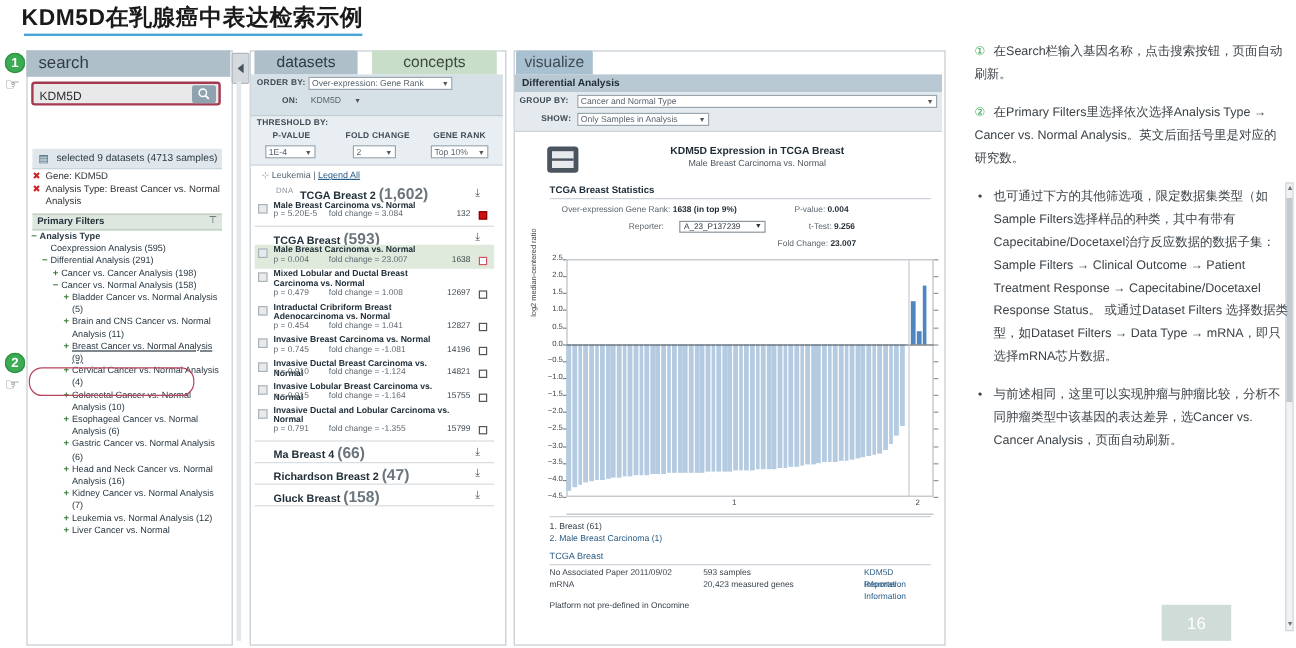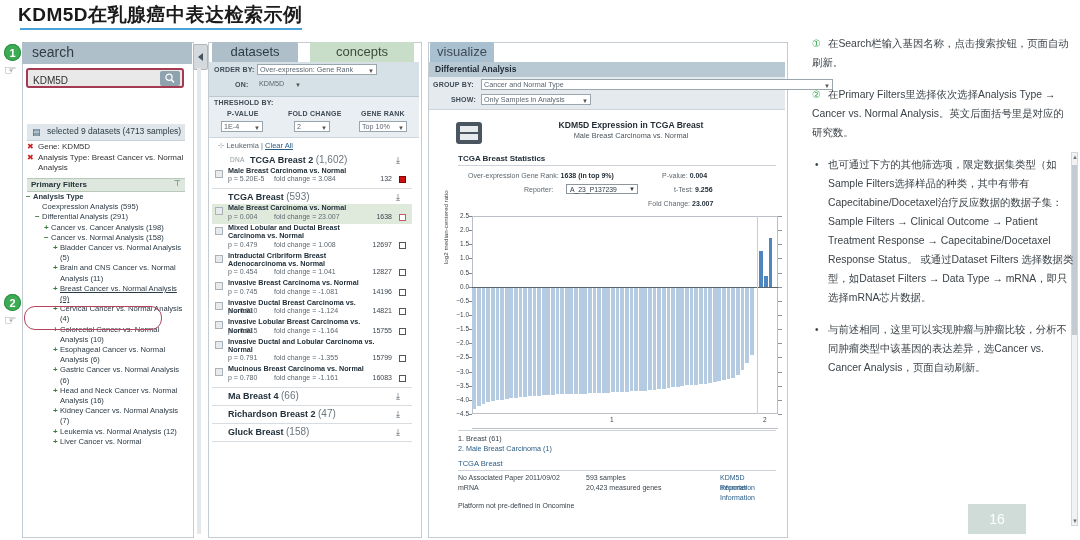--- a/index.html
+++ b/index.html
@@ -98,21 +98,21 @@
   .thbox{position:absolute;left:209px;top:97px;width:210px;height:40px;background:#e9eef2;border-bottom:1px solid #ccd5db;}
 
   .cmpbar{position:absolute;left:218px;top:141px;width:196px;font-size:7.5px;color:#5a6670;}
   .cmpbar a{color:#2a5d86;text-decoration:underline;}
 
   .dslist{position:absolute;left:212px;top:152px;width:200px;height:374px;overflow:hidden;}
   .dsgroup{position:relative;border-bottom:1px solid #d8dde1;padding:2px 0 2px 0;}
   .dsname{position:relative;height:13px;}
   .dsname .dna{position:absolute;left:18px;top:2px;font-size:6.5px;color:#8d969d;letter-spacing:.3px;}
   .dsname .nm{position:absolute;top:0px;font-size:9px;font-weight:700;color:#22303a;}
-  .dsname .cnt{font-size:10px;font-weight:400;color:#6b757c;text-align:center;}
+  .dsname .cnt{font-size:13px;font-weight:700;color:#6b757c;text-align:center;}
   .dsname .dl{position:absolute;right:12px;top:1px;font-size:9px;color:#4a555e;}
   .dsrow{position:relative;min-height:17px;padding:1px 0 1px 0;}
   .dsrow.sel{background:#dfeadd;}
   .cbx{position:absolute;left:3px;top:3px;width:6px;height:6px;border:1px solid #aab2b8;background:#e8ebed;}
   .rowttl{position:absolute;left:16px;top:0px;width:150px;font-size:7.2px;font-weight:700;color:#22303a;line-height:8.4px;}
   .rowstat{position:absolute;left:16px;font-size:7px;color:#5e6870;}
   .rk{position:absolute;font-size:7px;color:#3c464e;}
   .sq{position:absolute;width:7px;height:7px;border:1px solid #555;box-sizing:border-box;}
   .sq.red{background:#cc1111;border-color:#8b0000;}
   .scrollbar{position:absolute;right:2px;top:152px;width:7px;height:374px;background:#f0f2f4;border:1px solid #d2d7db;box-sizing:border-box;}
@@ -342,21 +342,21 @@
     <div class="ddl" style="left:150px;top:24px;width:48px;">
       <span>Top 10%</span>
       <span class="ar">▼</span>
     </div>
   </div>
 
   <div class="cmpbar">
     <span style="color:#9aa3aa;">⊹ </span>
     <span>Leukemia</span>
     <span> | </span>
-    <a href="#">Clear All</a>
+    <a href="#">Legend All</a>
   </div>
 
   <div class="dslist" id="ds-list">
       <div class="dsgroup">
         <div class="dsname">
           <span class="dna">DNA</span>
           <span class="nm" style="left: 38px;">TCGA Breast 2 <span class="cnt">(1,602)</span></span>
           <span class="dl">⤓</span>
         </div>
         <div class="dsrow" style="height: 17.4px;">
@@ -422,28 +422,20 @@
           <span class="sq" style="right: 6px; top: 9.4px;"></span>
         </div>
         <div class="dsrow" style="height: 25.8px;">
           <span class="cbx"></span>
           <div class="rowttl">Invasive Ductal and Lobular Carcinoma vs. Normal</div>
           <span class="rowstat" style="top: 16.8px;">p = 0.791</span>
           <span class="rowstat" style="left: 62px; top: 16.8px;">fold change = -1.355</span>
           <span class="rk" style="right: 20px; top: 16.8px;">15799</span>
           <span class="sq" style="right: 6px; top: 17.8px;"></span>
         </div>
-        <div class="dsrow" style="height: 17.4px;">
-          <span class="cbx"></span>
-          <div class="rowttl">Mucinous Breast Carcinoma vs. Normal</div>
-          <span class="rowstat" style="top: 8.4px;">p = 0.780</span>
-          <span class="rowstat" style="left: 62px; top: 8.4px;">fold change = -1.161</span>
-          <span class="rk" style="right: 20px; top: 8.4px;">16083</span>
-          <span class="sq" style="right: 6px; top: 9.4px;"></span>
-        </div>
       </div>
       <div class="dsgroup">
         <div class="dsname">
           <span class="nm" style="left: 16px;">Ma Breast 4 <span class="cnt">(66)</span></span>
           <span class="dl">⤓</span>
         </div>
       </div>
       <div class="dsgroup">
         <div class="dsname">
           <span class="nm" style="left: 16px;">Richardson Breast 2 <span class="cnt">(47)</span></span>
@@ -464,21 +456,21 @@
   </div>
 
   <div class="panel vis"></div>
   <div class="tab teal vis-tab" style="width:64px;text-align:center;padding:0;">visualize</div>
   <div class="diffhead">
     <span>Differential Analysis</span>
   </div>
 
   <div class="grpbox">
     <span class="lbl" style="left:4px;top:4px;">GROUP BY:</span>
-    <div class="ddl" style="left:52px;top:2px;width:352px;">
+    <div class="ddl" style="left:52px;top:2px;width:300px;">
       <span>Cancer and Normal Type</span>
       <span class="ar">▼</span>
     </div>
     <span class="lbl" style="left:22px;top:19px;">SHOW:</span>
     <div class="ddl" style="left:52px;top:17px;width:110px;">
       <span>Only Samples in Analysis</span>
       <span class="ar">▼</span>
     </div>
   </div>
 

